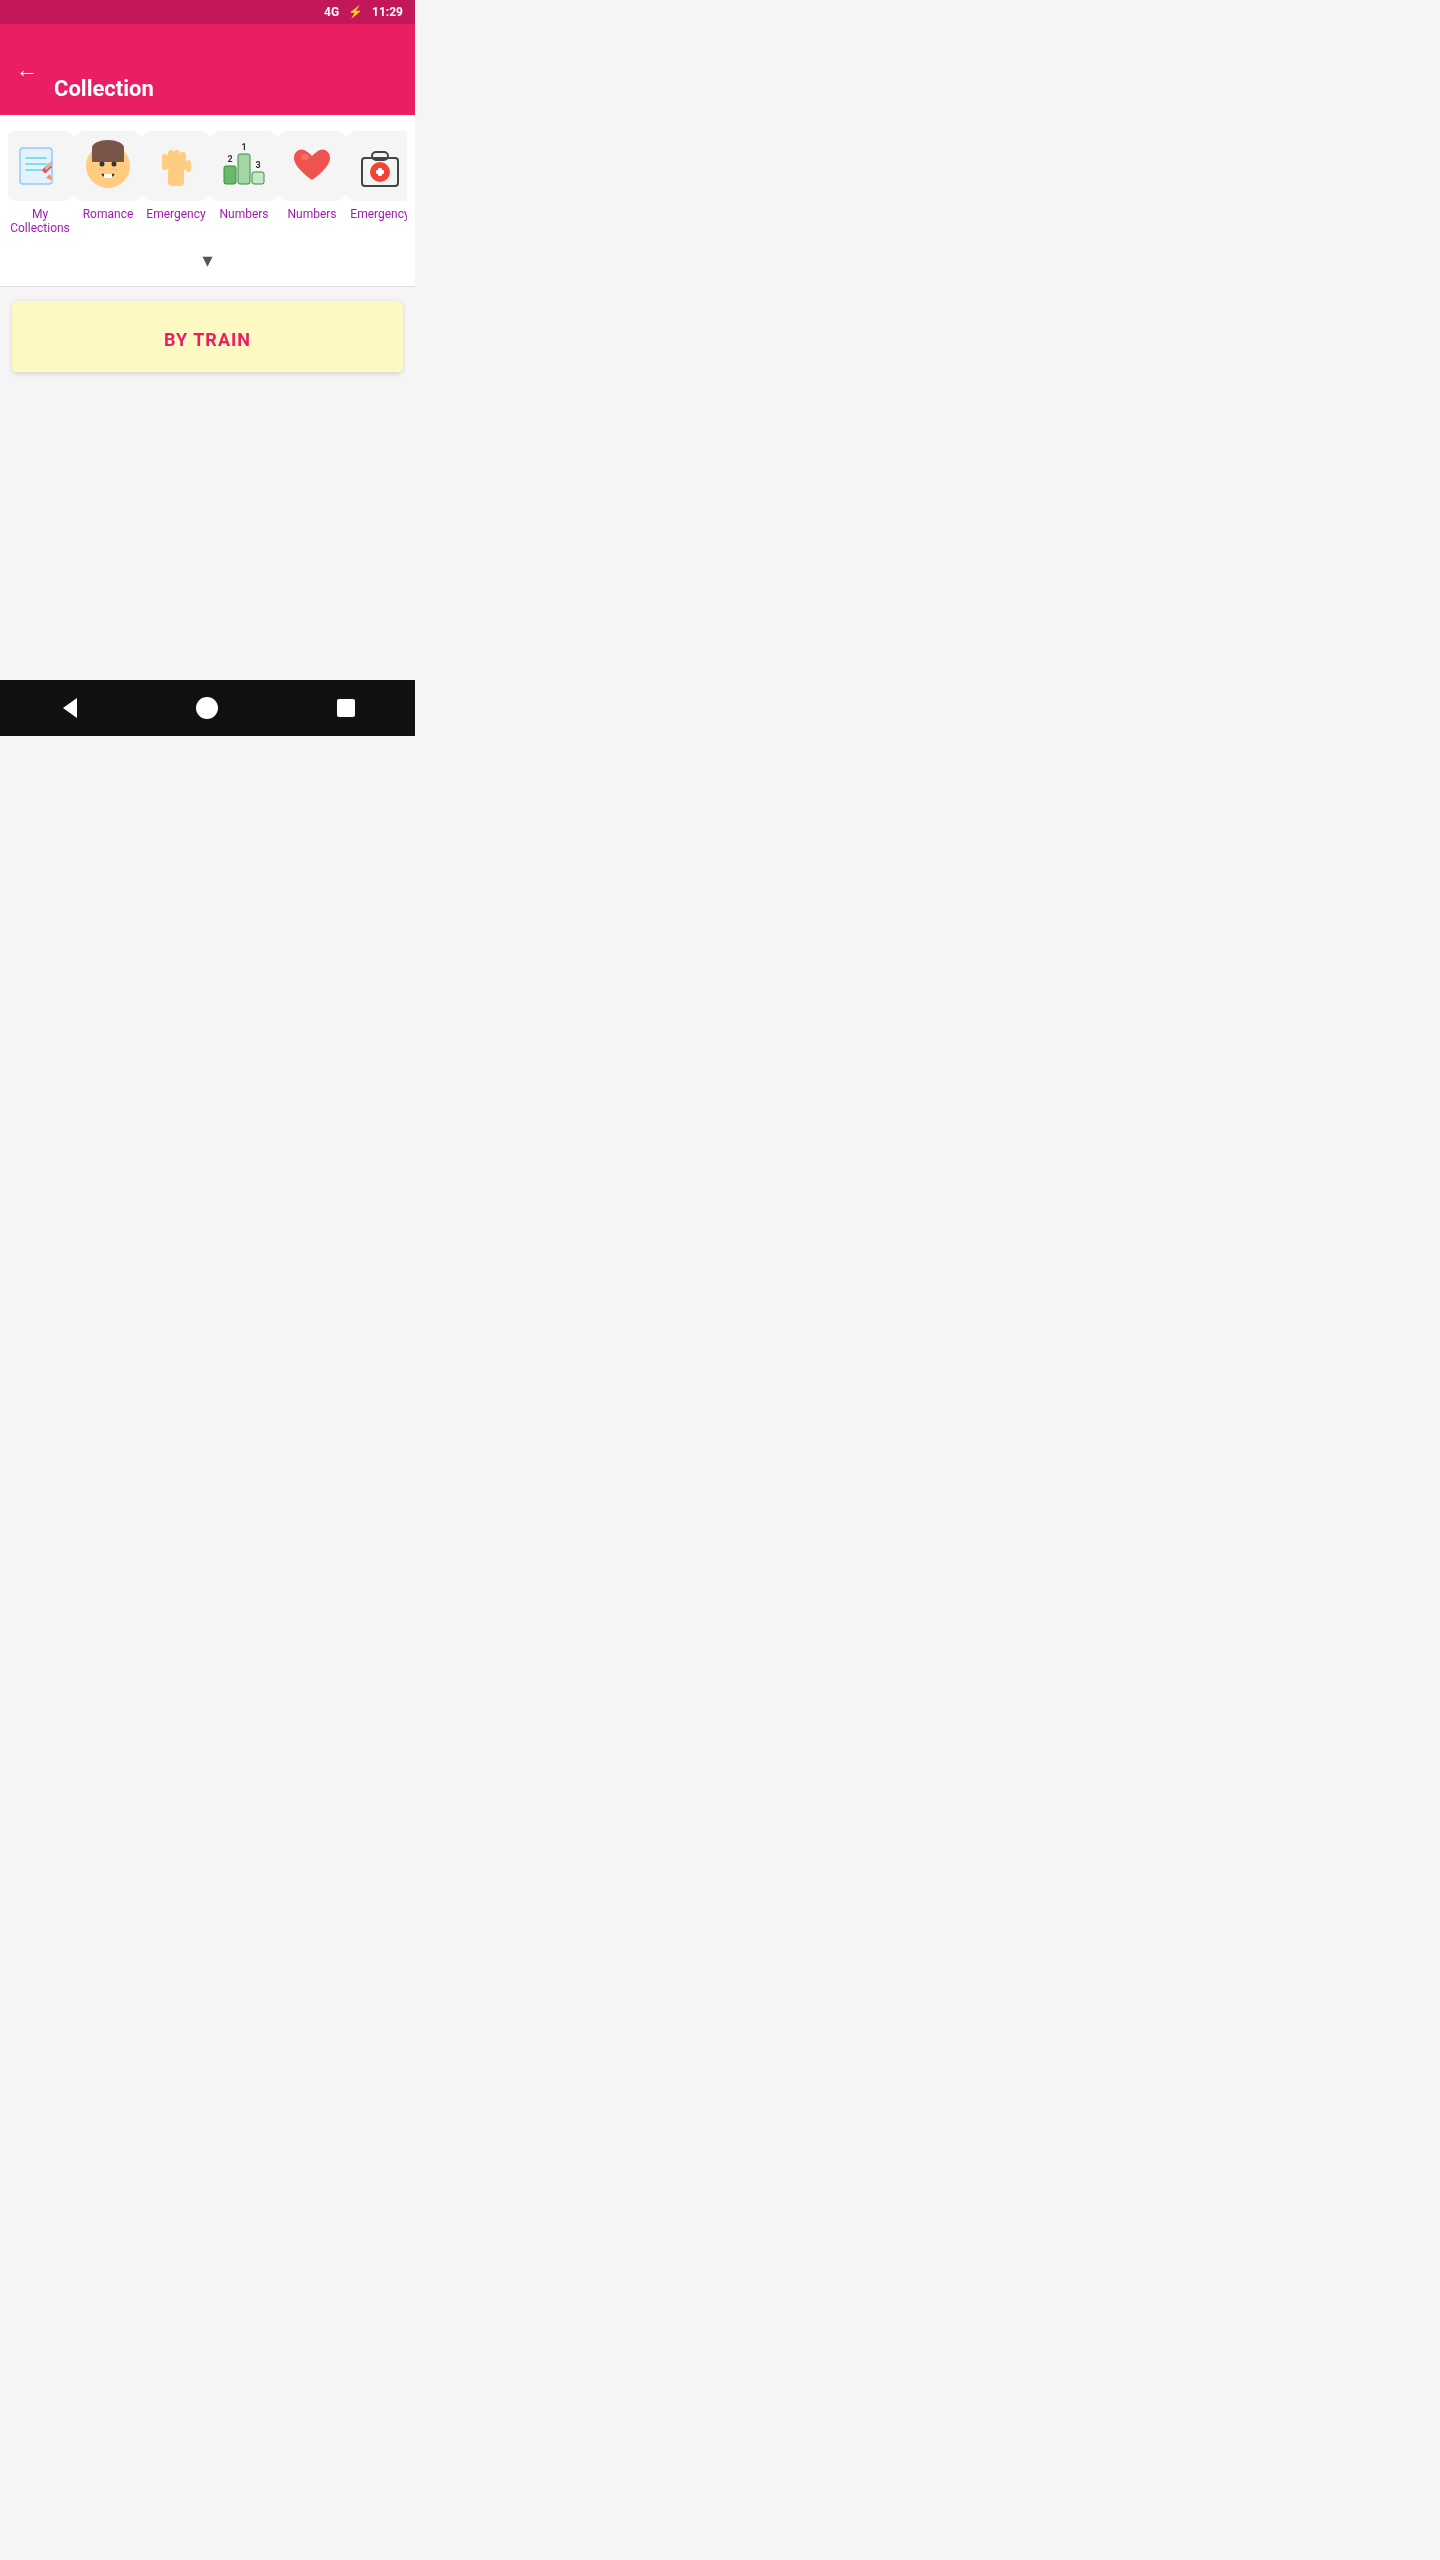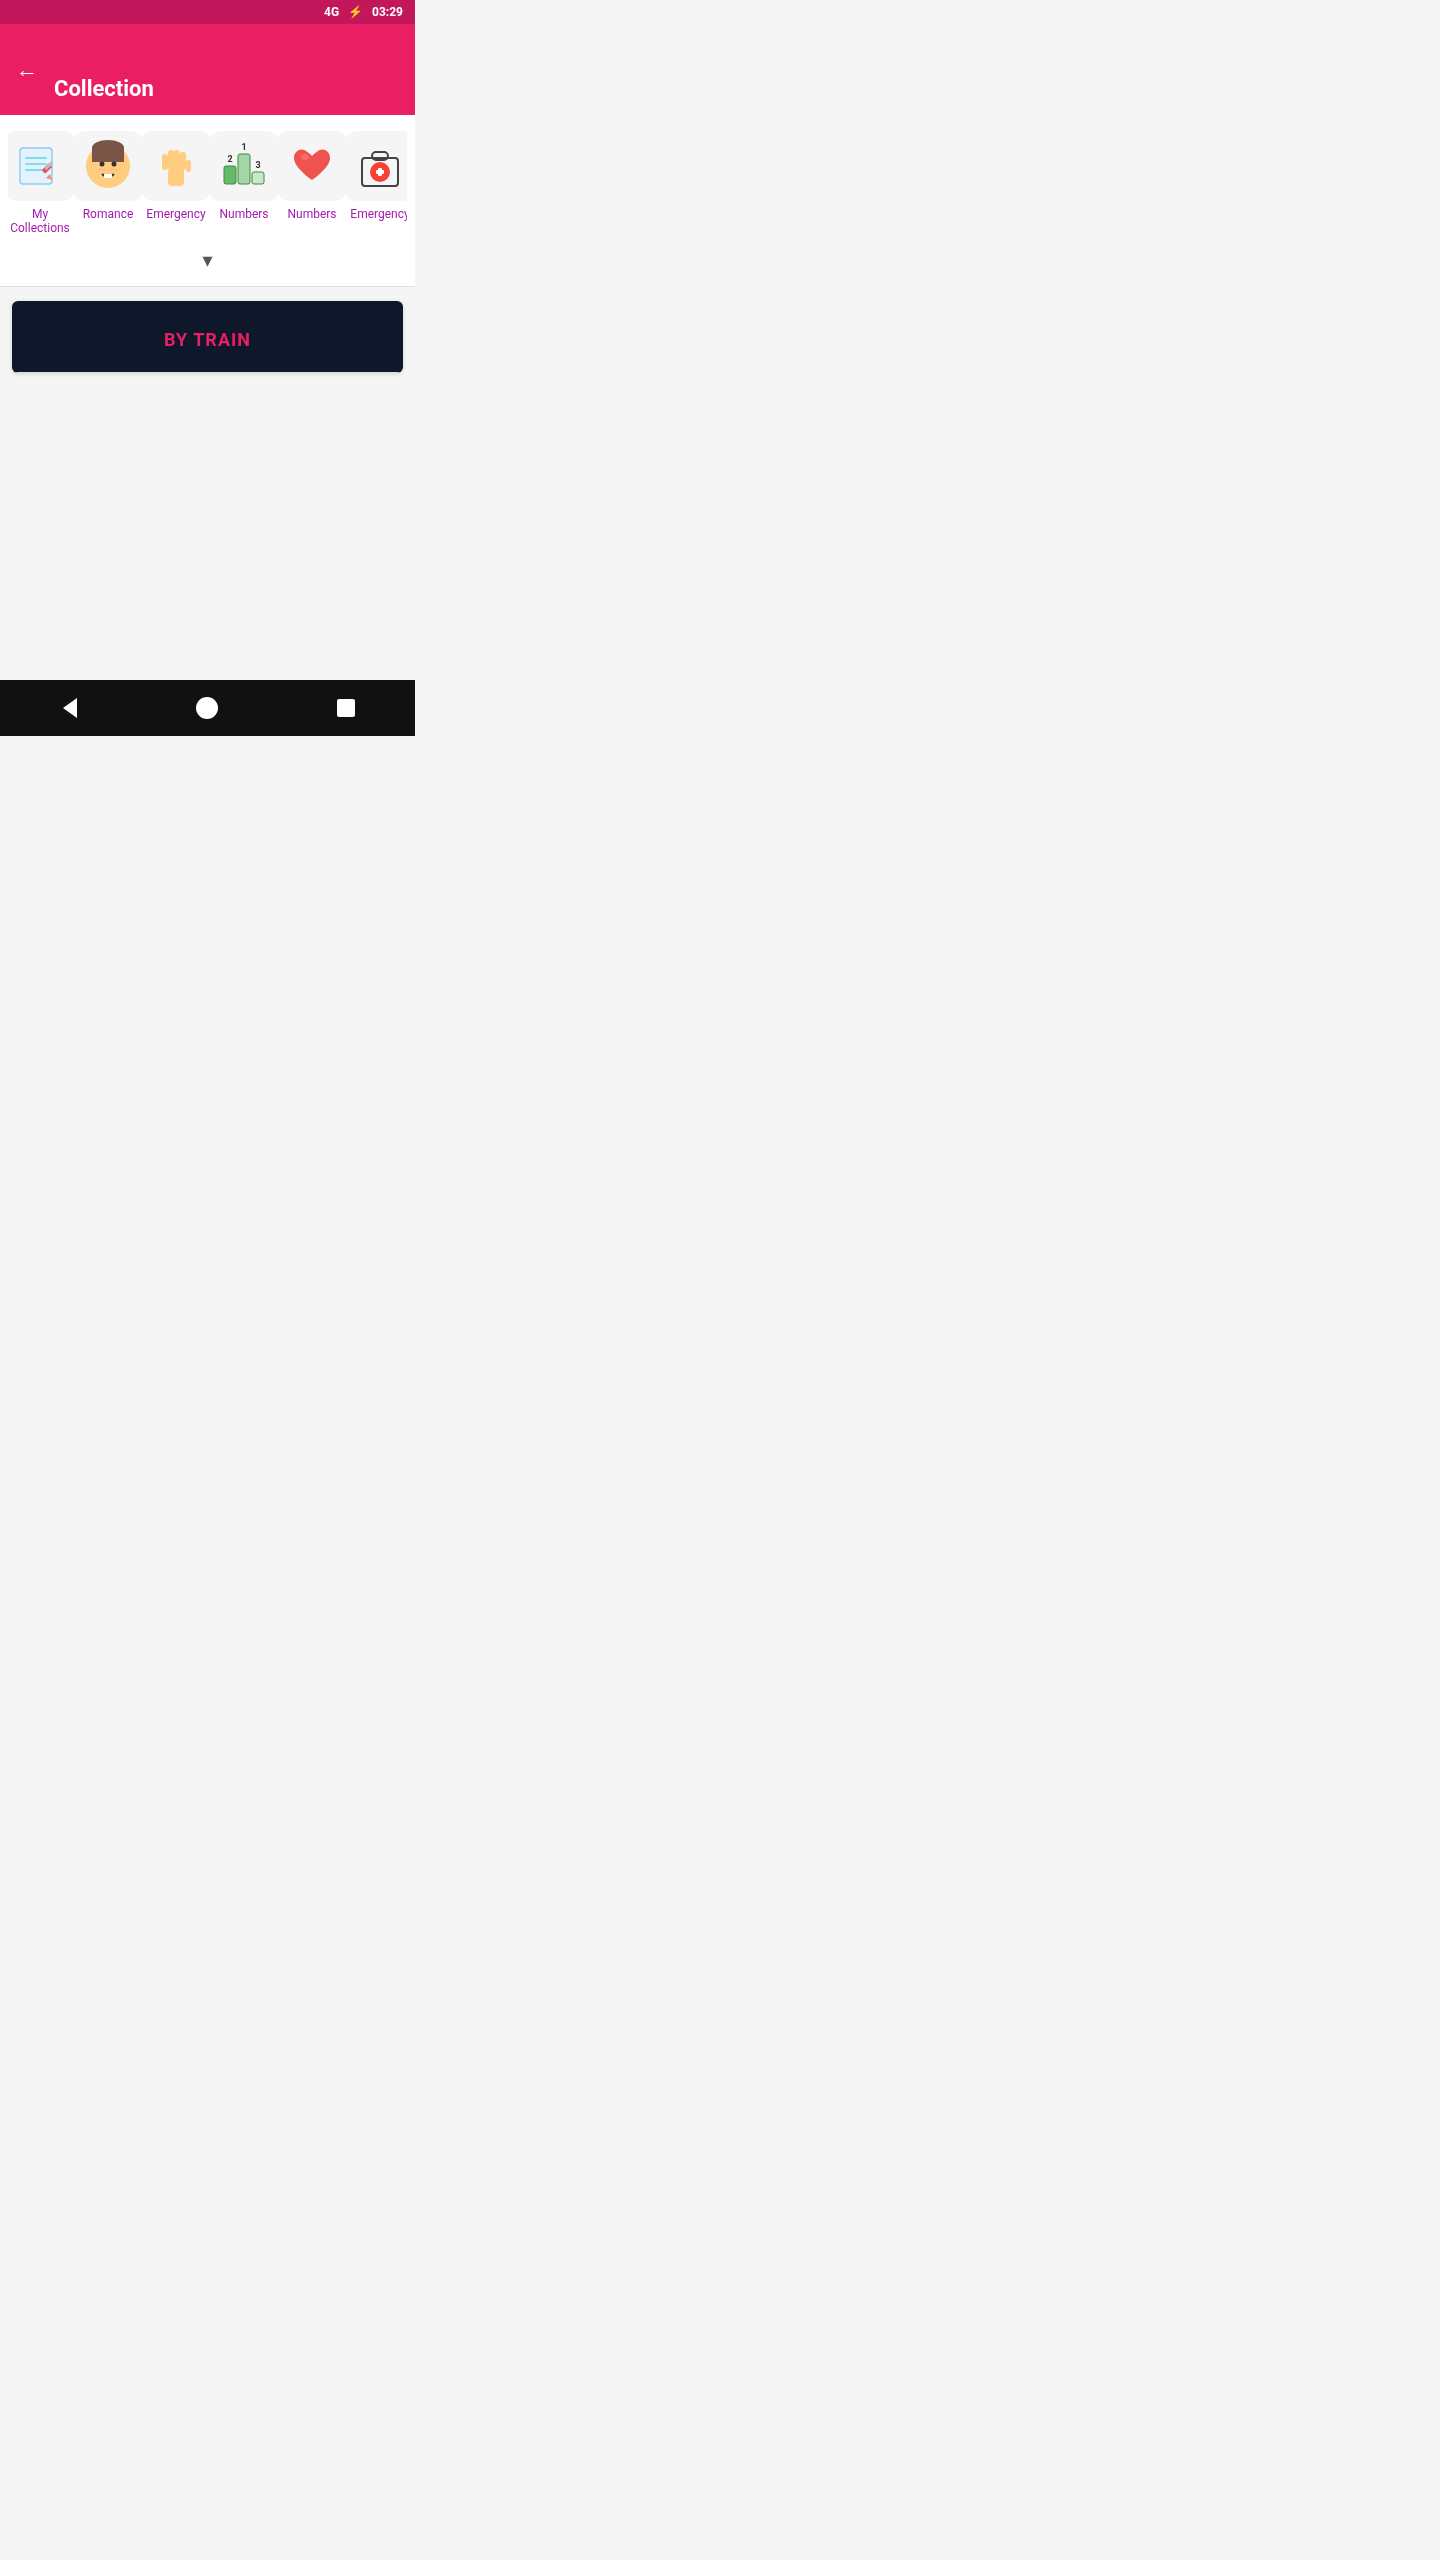--- a/index.html
+++ b/index.html
@@ -120,21 +120,21 @@
     }
 
     .divider {
       height: 1px;
       background: #e0e0e0;
       width: 100%;
     }
 
     
     .main-card {
-      background: #0f172a;
+      background: #fef9c3;
       margin: 14px 12px;
       border-radius: 6px;
       box-shadow: 0 1px 4px rgba(0,0,0,0.15);
       overflow: hidden;
     }
 
     .card-header {
       padding: 28px 16px 22px 16px;
       text-align: center;
       border-bottom: 1px solid #e0e0e0;
@@ -190,21 +190,21 @@
       flex: 1;
     }
   </style>
 </head>
 <body>
 
 <div class="status-bar">
   <div class="status-icons">
     <span class="status-bar-text">4G</span>
     <span class="status-bar-text">⚡</span>
-    <span class="status-bar-text">03:29</span>
+    <span class="status-bar-text">11:29</span>
   </div>
 </div>
 
 <div class="header">
   <span class="back-btn">←</span>
   <span class="header-title">Collection</span>
 </div>
 
 <div class="category-section">
   <div class="category-list">

